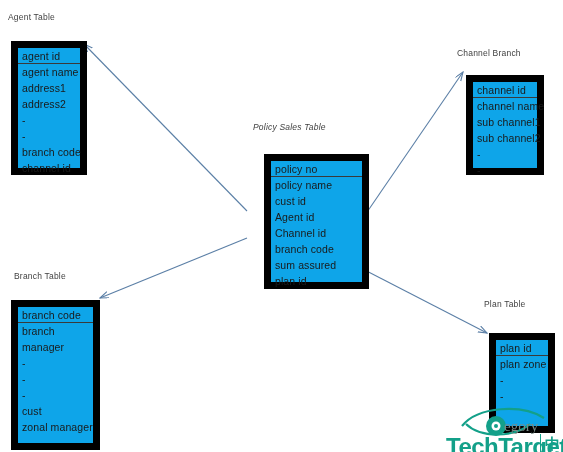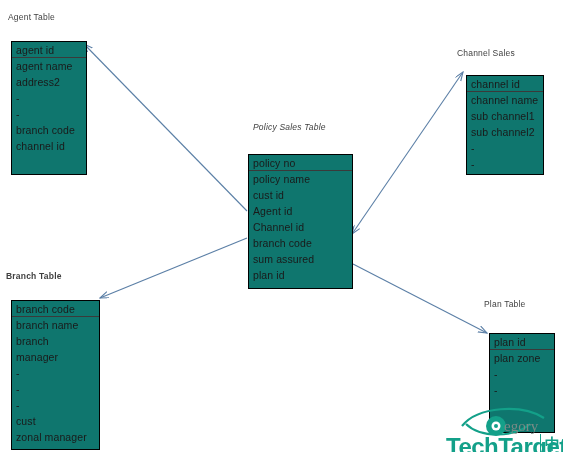--- a/index.html
+++ b/index.html
@@ -29,22 +29,22 @@
   }
   .entity-title {
     position: absolute;
     font-size: 8.5px;
     color: #3f3f3f;
     white-space: nowrap;
     letter-spacing: 0.2px;
   }
   .entity-box {
     position: absolute;
-    border: 1px solid #000000;
-    background: #0f766e;
+    border: 7px solid #000000;
+    background: #0ea5e9;
     box-sizing: border-box;
   }
   .field {
     font-size: 10.5px;
     color: #1a1a1a;
     line-height: 16px;
     height: 16px;
     padding-left: 4px;
     white-space: nowrap;
     box-sizing: border-box;
@@ -127,56 +127,56 @@
         <line x1="353" y1="258" x2="487" y2="327" stroke="#5b7fa6" stroke-width="1.1" marker-end="url(#ah-end)"></line>
       </g>
   </svg>
 
   <div id="entities-host">
       <div class="entity">
         <div class="entity-title" style="left: 8px; top: 6px;">Agent Table</div>
         <div class="entity-box" style="left: 11px; top: 35px; width: 76px; height: 134px;">
           <div class="field pk">agent id</div>
           <div class="field">agent name</div>
+          <div class="field">address1</div>
           <div class="field">address2</div>
           <div class="field dash">-</div>
           <div class="field dash">-</div>
           <div class="field">branch code</div>
           <div class="field">channel id</div>
         </div>
       </div>
       <div class="entity">
-        <div class="entity-title" style="left: 457px; top: 42px;">Channel Sales</div>
+        <div class="entity-title" style="left: 457px; top: 42px;">Channel Branch</div>
         <div class="entity-box" style="left: 466px; top: 69px; width: 78px; height: 100px;">
           <div class="field pk">channel id</div>
           <div class="field">channel name</div>
           <div class="field">sub channel1</div>
           <div class="field">sub channel2</div>
           <div class="field dash">-</div>
           <div class="field dash">-</div>
         </div>
       </div>
       <div class="entity">
         <div class="entity-title" style="left: 253px; top: 116px; font-style: italic;">Policy Sales Table</div>
-        <div class="entity-box" style="left: 248px; top: 148px; width: 105px; height: 135px;">
+        <div class="entity-box" style="left: 264px; top: 148px; width: 105px; height: 135px;">
           <div class="field pk">policy no</div>
           <div class="field">policy name</div>
           <div class="field">cust id</div>
           <div class="field">Agent id</div>
           <div class="field">Channel id</div>
           <div class="field">branch code</div>
           <div class="field">sum assured</div>
           <div class="field">plan id</div>
         </div>
       </div>
       <div class="entity">
-        <div class="entity-title" style="left: 6px; top: 265px; font-weight: bold;">Branch Table</div>
+        <div class="entity-title" style="left: 14px; top: 265px;">Branch Table</div>
         <div class="entity-box" style="left: 11px; top: 294px; width: 89px; height: 150px;">
           <div class="field pk">branch code</div>
-          <div class="field">branch name</div>
           <div class="field">branch</div>
           <div class="field">manager</div>
           <div class="field dash">-</div>
           <div class="field dash">-</div>
           <div class="field dash">-</div>
           <div class="field">cust</div>
           <div class="field">zonal manager</div>
         </div>
       </div>
       <div class="entity">

